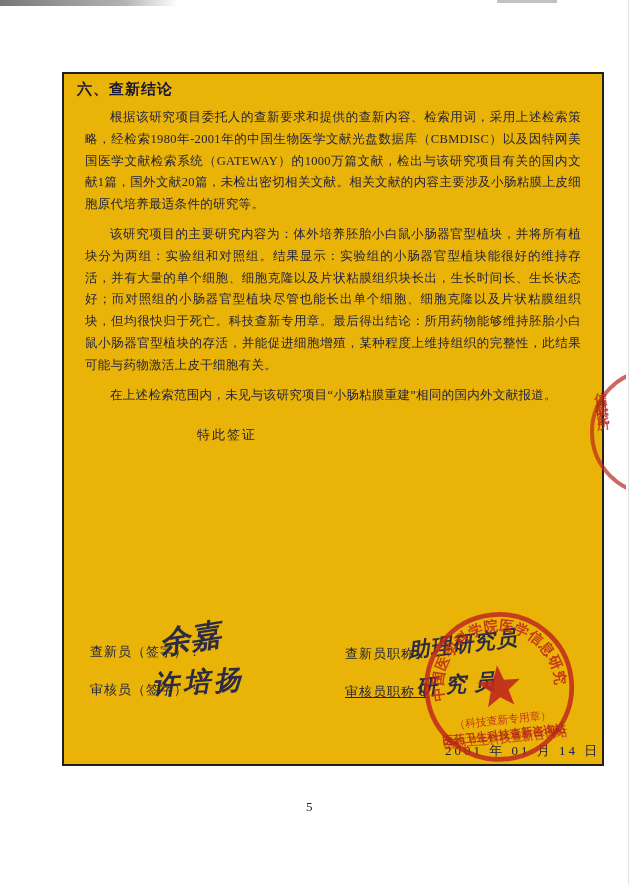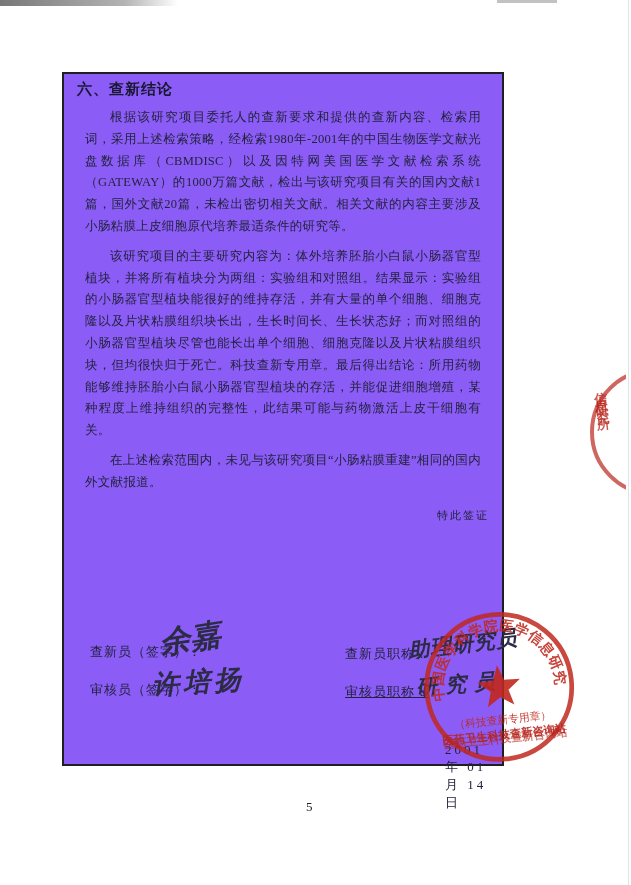--- a/index.html
+++ b/index.html
@@ -8,30 +8,30 @@
     background:#ffffff;
     font-family:"Liberation Serif", serif;
     color:#20203a;
   }
   
   .scan-smudge-top{position:absolute;left:0;top:0;width:178px;height:6px;background:linear-gradient(90deg,#4a4a4a,#9a9a9a 70%,rgba(255,255,255,0));opacity:.75;}
   .scan-smudge-top2{position:absolute;left:497px;top:0;width:60px;height:3px;background:#9a9a9a;opacity:.6;}
   .scan-edge-right{position:absolute;top:0;right:2px;width:1px;height:885px;background:#e3e3e3;}
   
   .frame{
-    position:absolute;left:62px;top:72px;width:442px;height:694px;
-    border:2px solid #1f1f1f;background:#8b5cf6;box-sizing:border-box;
+    position:absolute;left:62px;top:72px;width:542px;height:694px;
+    border:2px solid #1f1f1f;background:#eab308;box-sizing:border-box;
   }
   .frame-inner{padding:6px 13px 0 13px;}
   .section-title{font-size:15px;font-weight:bold;letter-spacing:1px;color:#181832;margin:0 0 2px 0;}
   .para{
     font-size:12.5px;line-height:21.8px;margin:8px;text-indent:2em;
     text-align:justify;color:#23233d;letter-spacing:.3px;
   }
-  .certify{font-size:11px;color:#23233d;margin-top:14px;margin-left:120px;letter-spacing:2px;text-align:right;}
+  .certify{font-size:13px;color:#23233d;margin-top:20px;margin-left:120px;letter-spacing:2px;}
   
   .sig-label{position:absolute;font-size:13px;color:#23233d;letter-spacing:1px;white-space:nowrap;}
   .handwriting{
     position:absolute;font-family:"Liberation Serif", serif;font-style:italic;font-weight:bold;
     color:#2b2b44;white-space:nowrap;
   }
   .hw-searcher{left:95px;top:544px;font-size:31px;transform:rotate(-9deg);}
   .hw-reviewer{left:88px;top:590px;font-size:27px;transform:rotate(-4deg);letter-spacing:4px;}
   .hw-searcher-title{left:344px;top:556px;font-size:21px;transform:rotate(-7deg);letter-spacing:1px;}
   .hw-reviewer-title{left:352px;top:596px;font-size:21px;transform:rotate(-5deg);letter-spacing:8px;}

